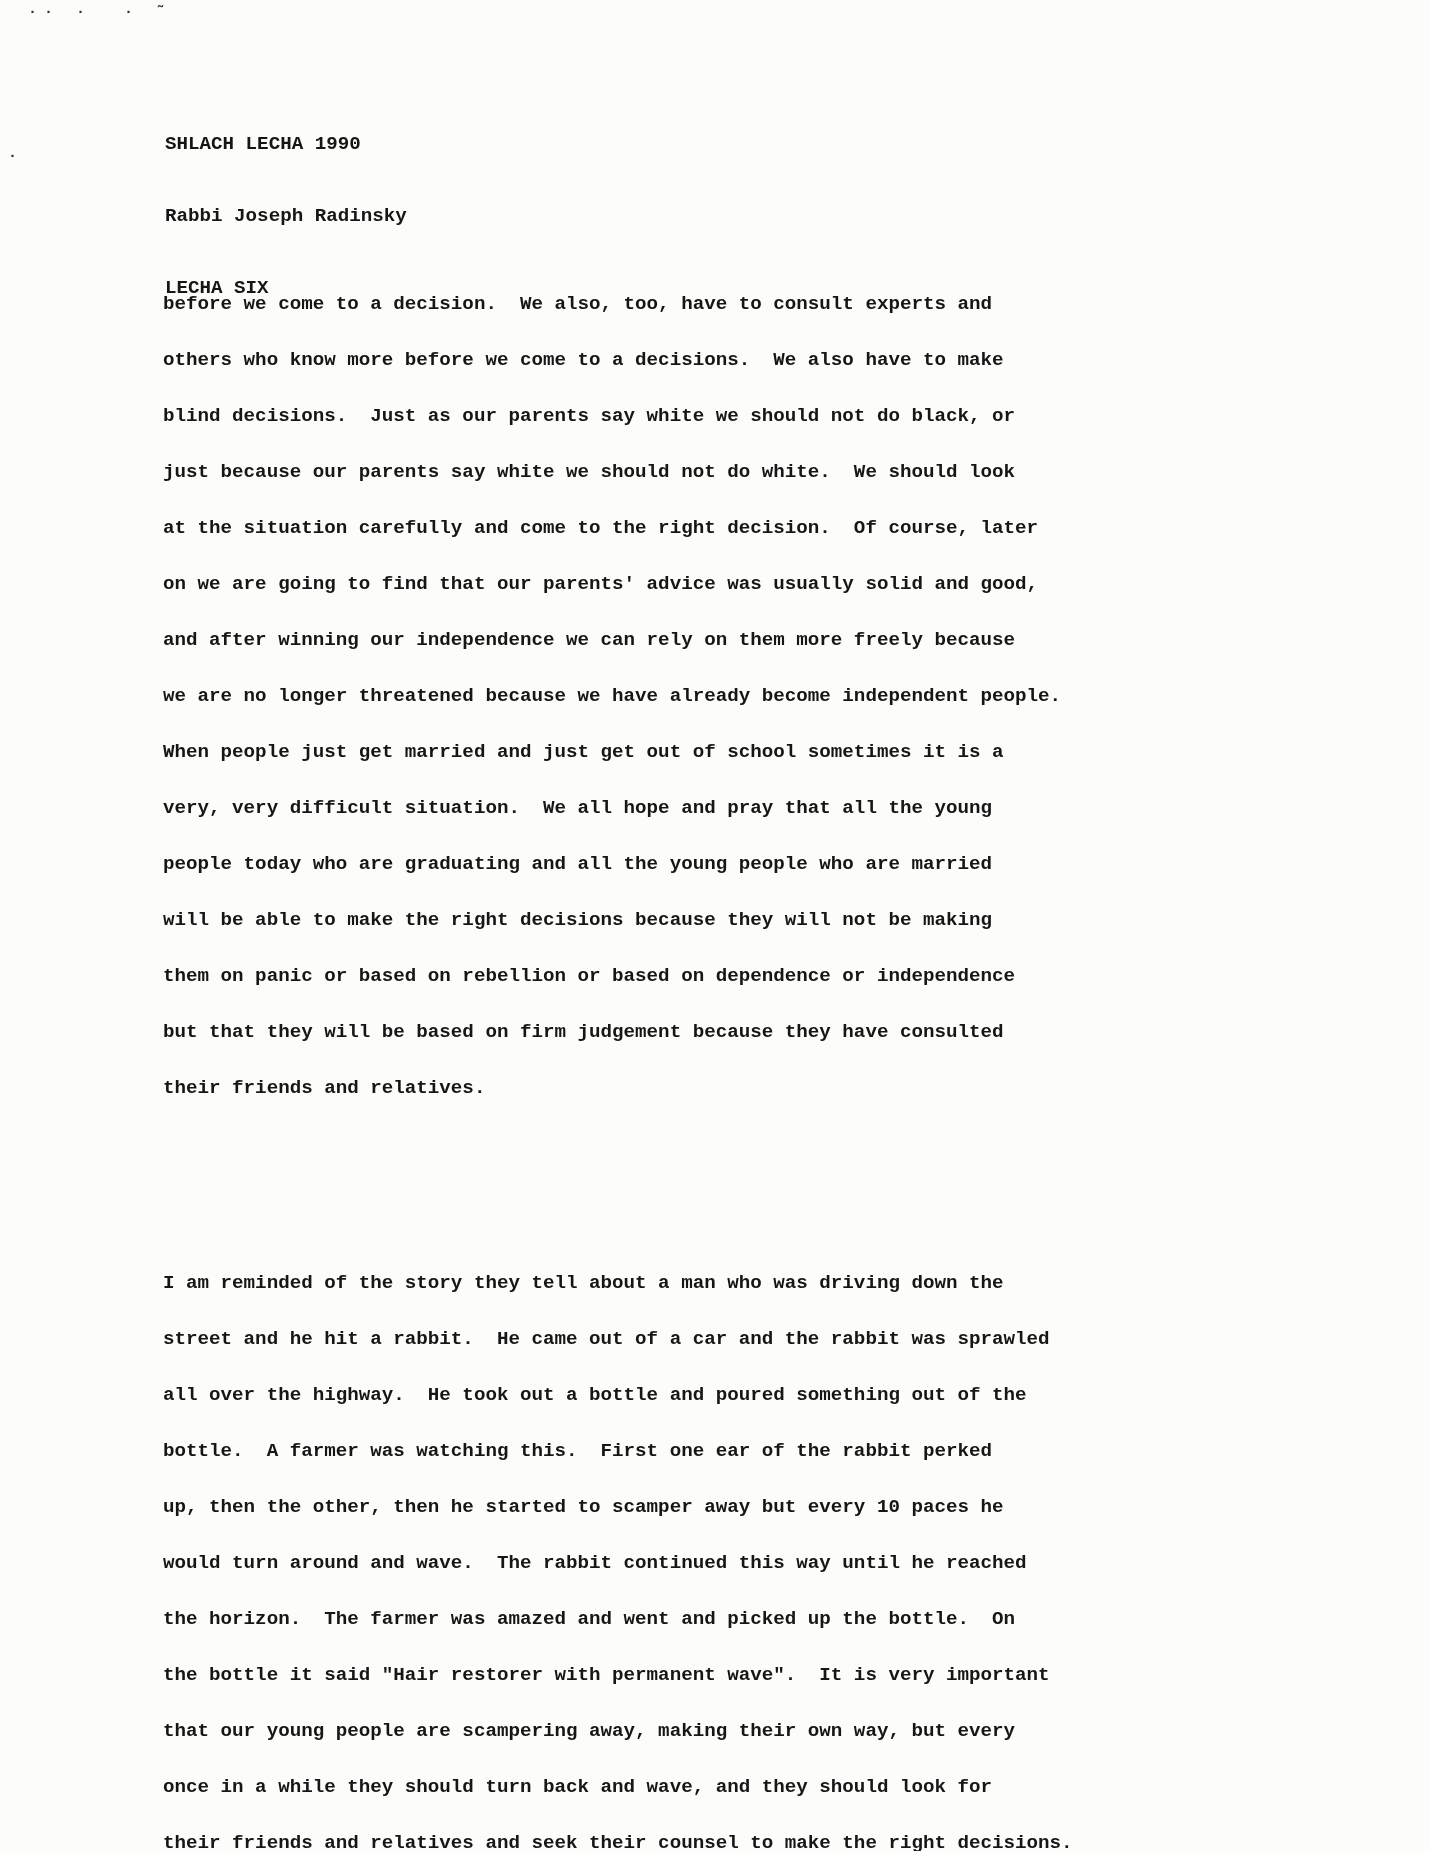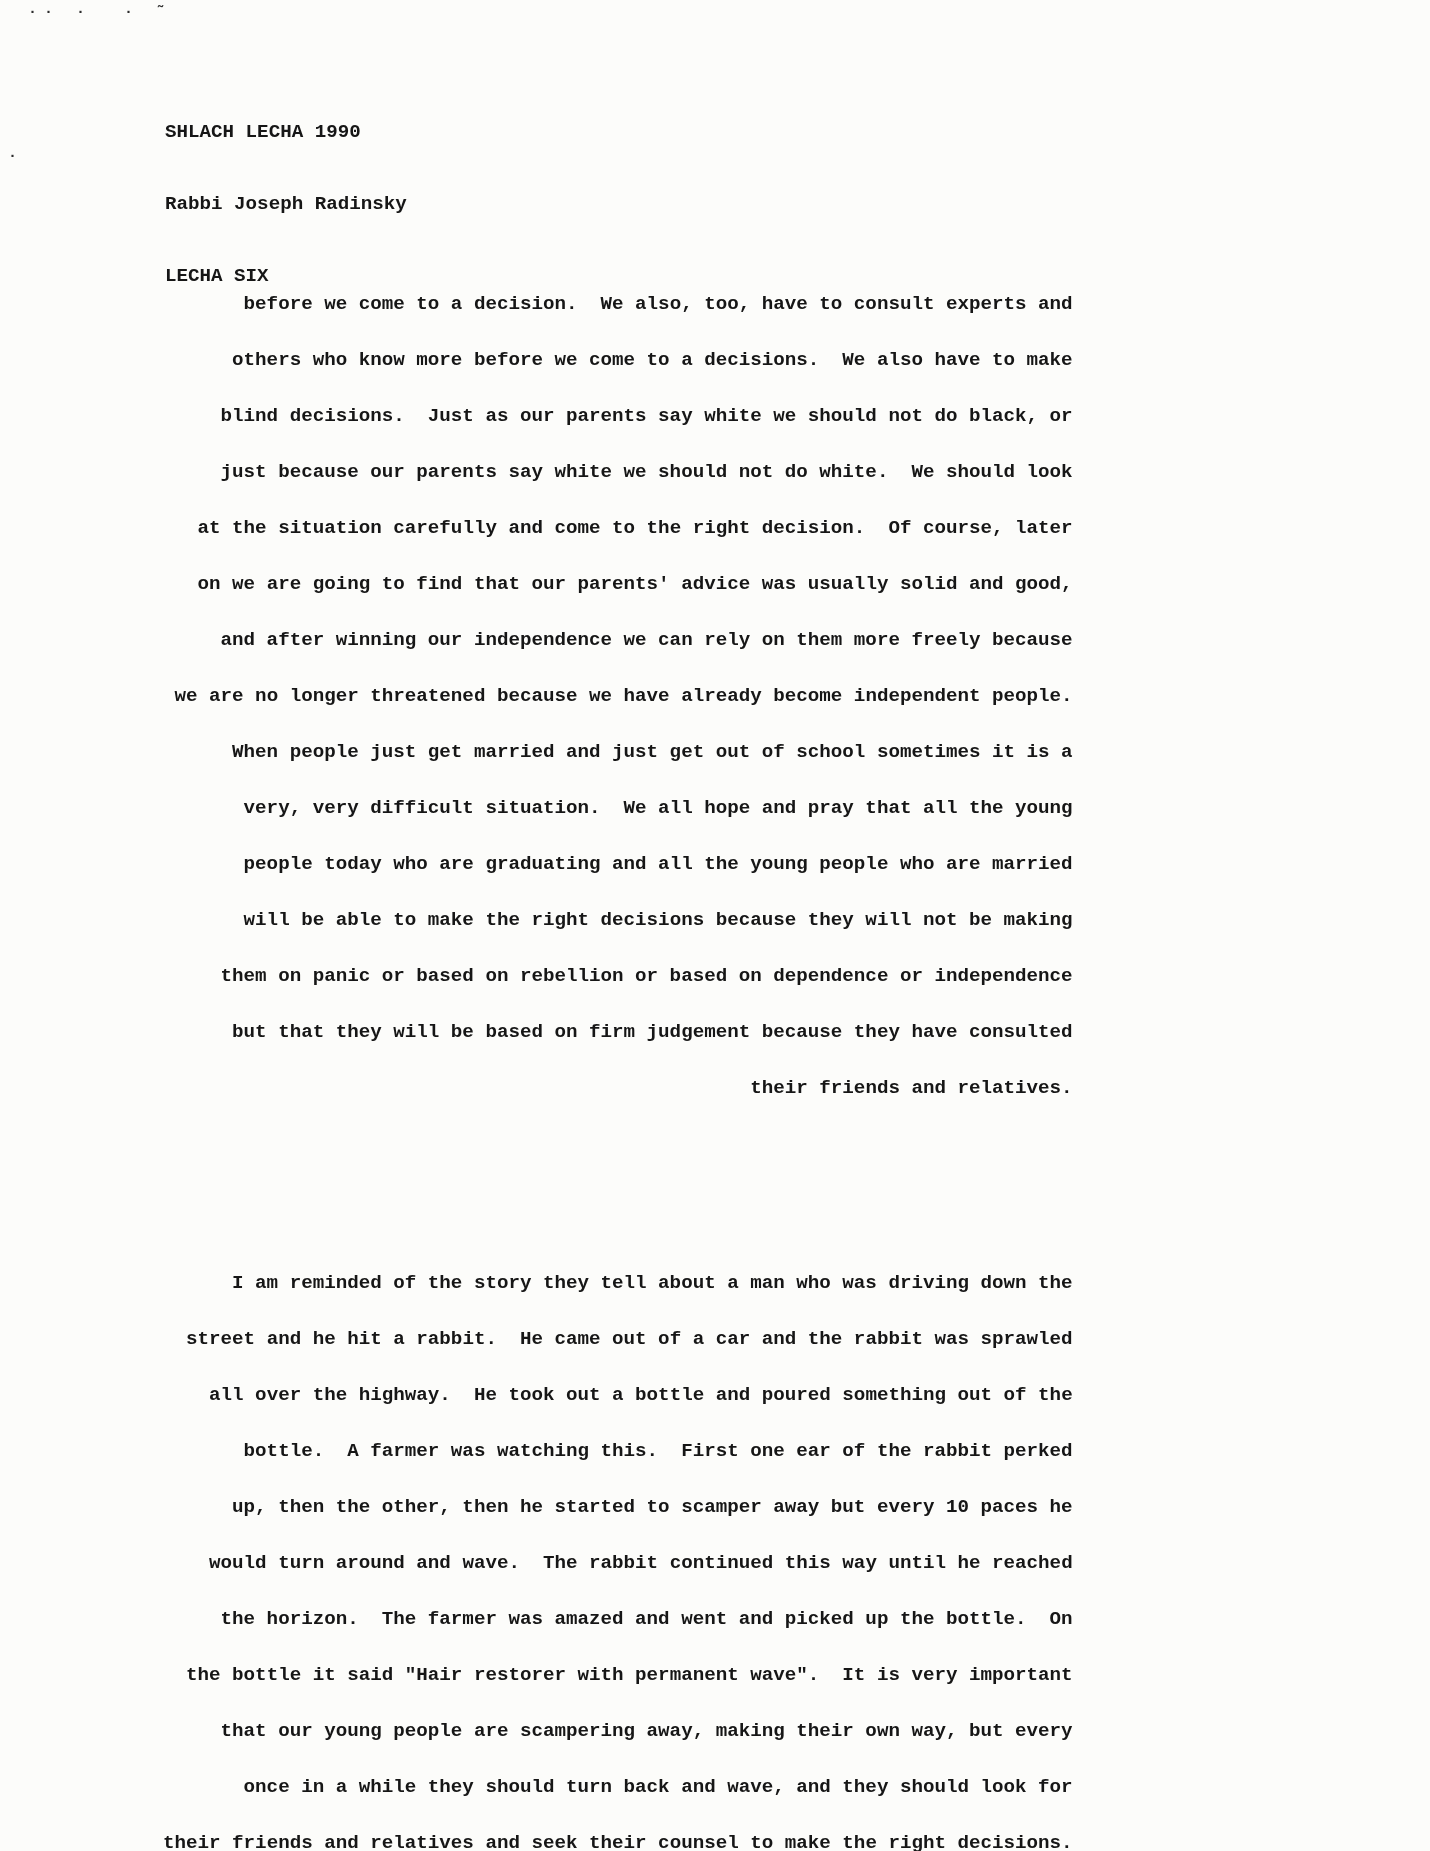--- a/index.html
+++ b/index.html
@@ -14,37 +14,36 @@
     margin: 0 auto;
     background: #fcfcfa;
     overflow: hidden;
     font-family: "Liberation Mono", "DejaVu Sans Mono", monospace;
     color: #161616;
     font-weight: 700;
   }
   .header {
     position: absolute;
     left: 165px;
-    top: 72px;
+    top: 84px;
     font-size: 19.2px;
     line-height: 24px;
     white-space: pre;
   }
   .header div { margin: 0; }
   .body-text {
     position: absolute;
     left: 163px;
     top: 164px;
     font-size: 19.2px;
     line-height: 56px;
     white-space: pre;
   }
   .body-text p {
     margin: 0 0 27px 0;
-    text-align: right;
   }
   .artifact {
     position: absolute;
     color: #2c2c2c;
     font-size: 15px;
     line-height: 10px;
     white-space: pre;
     font-weight: 700;
   }
   .artifact.top-left {

